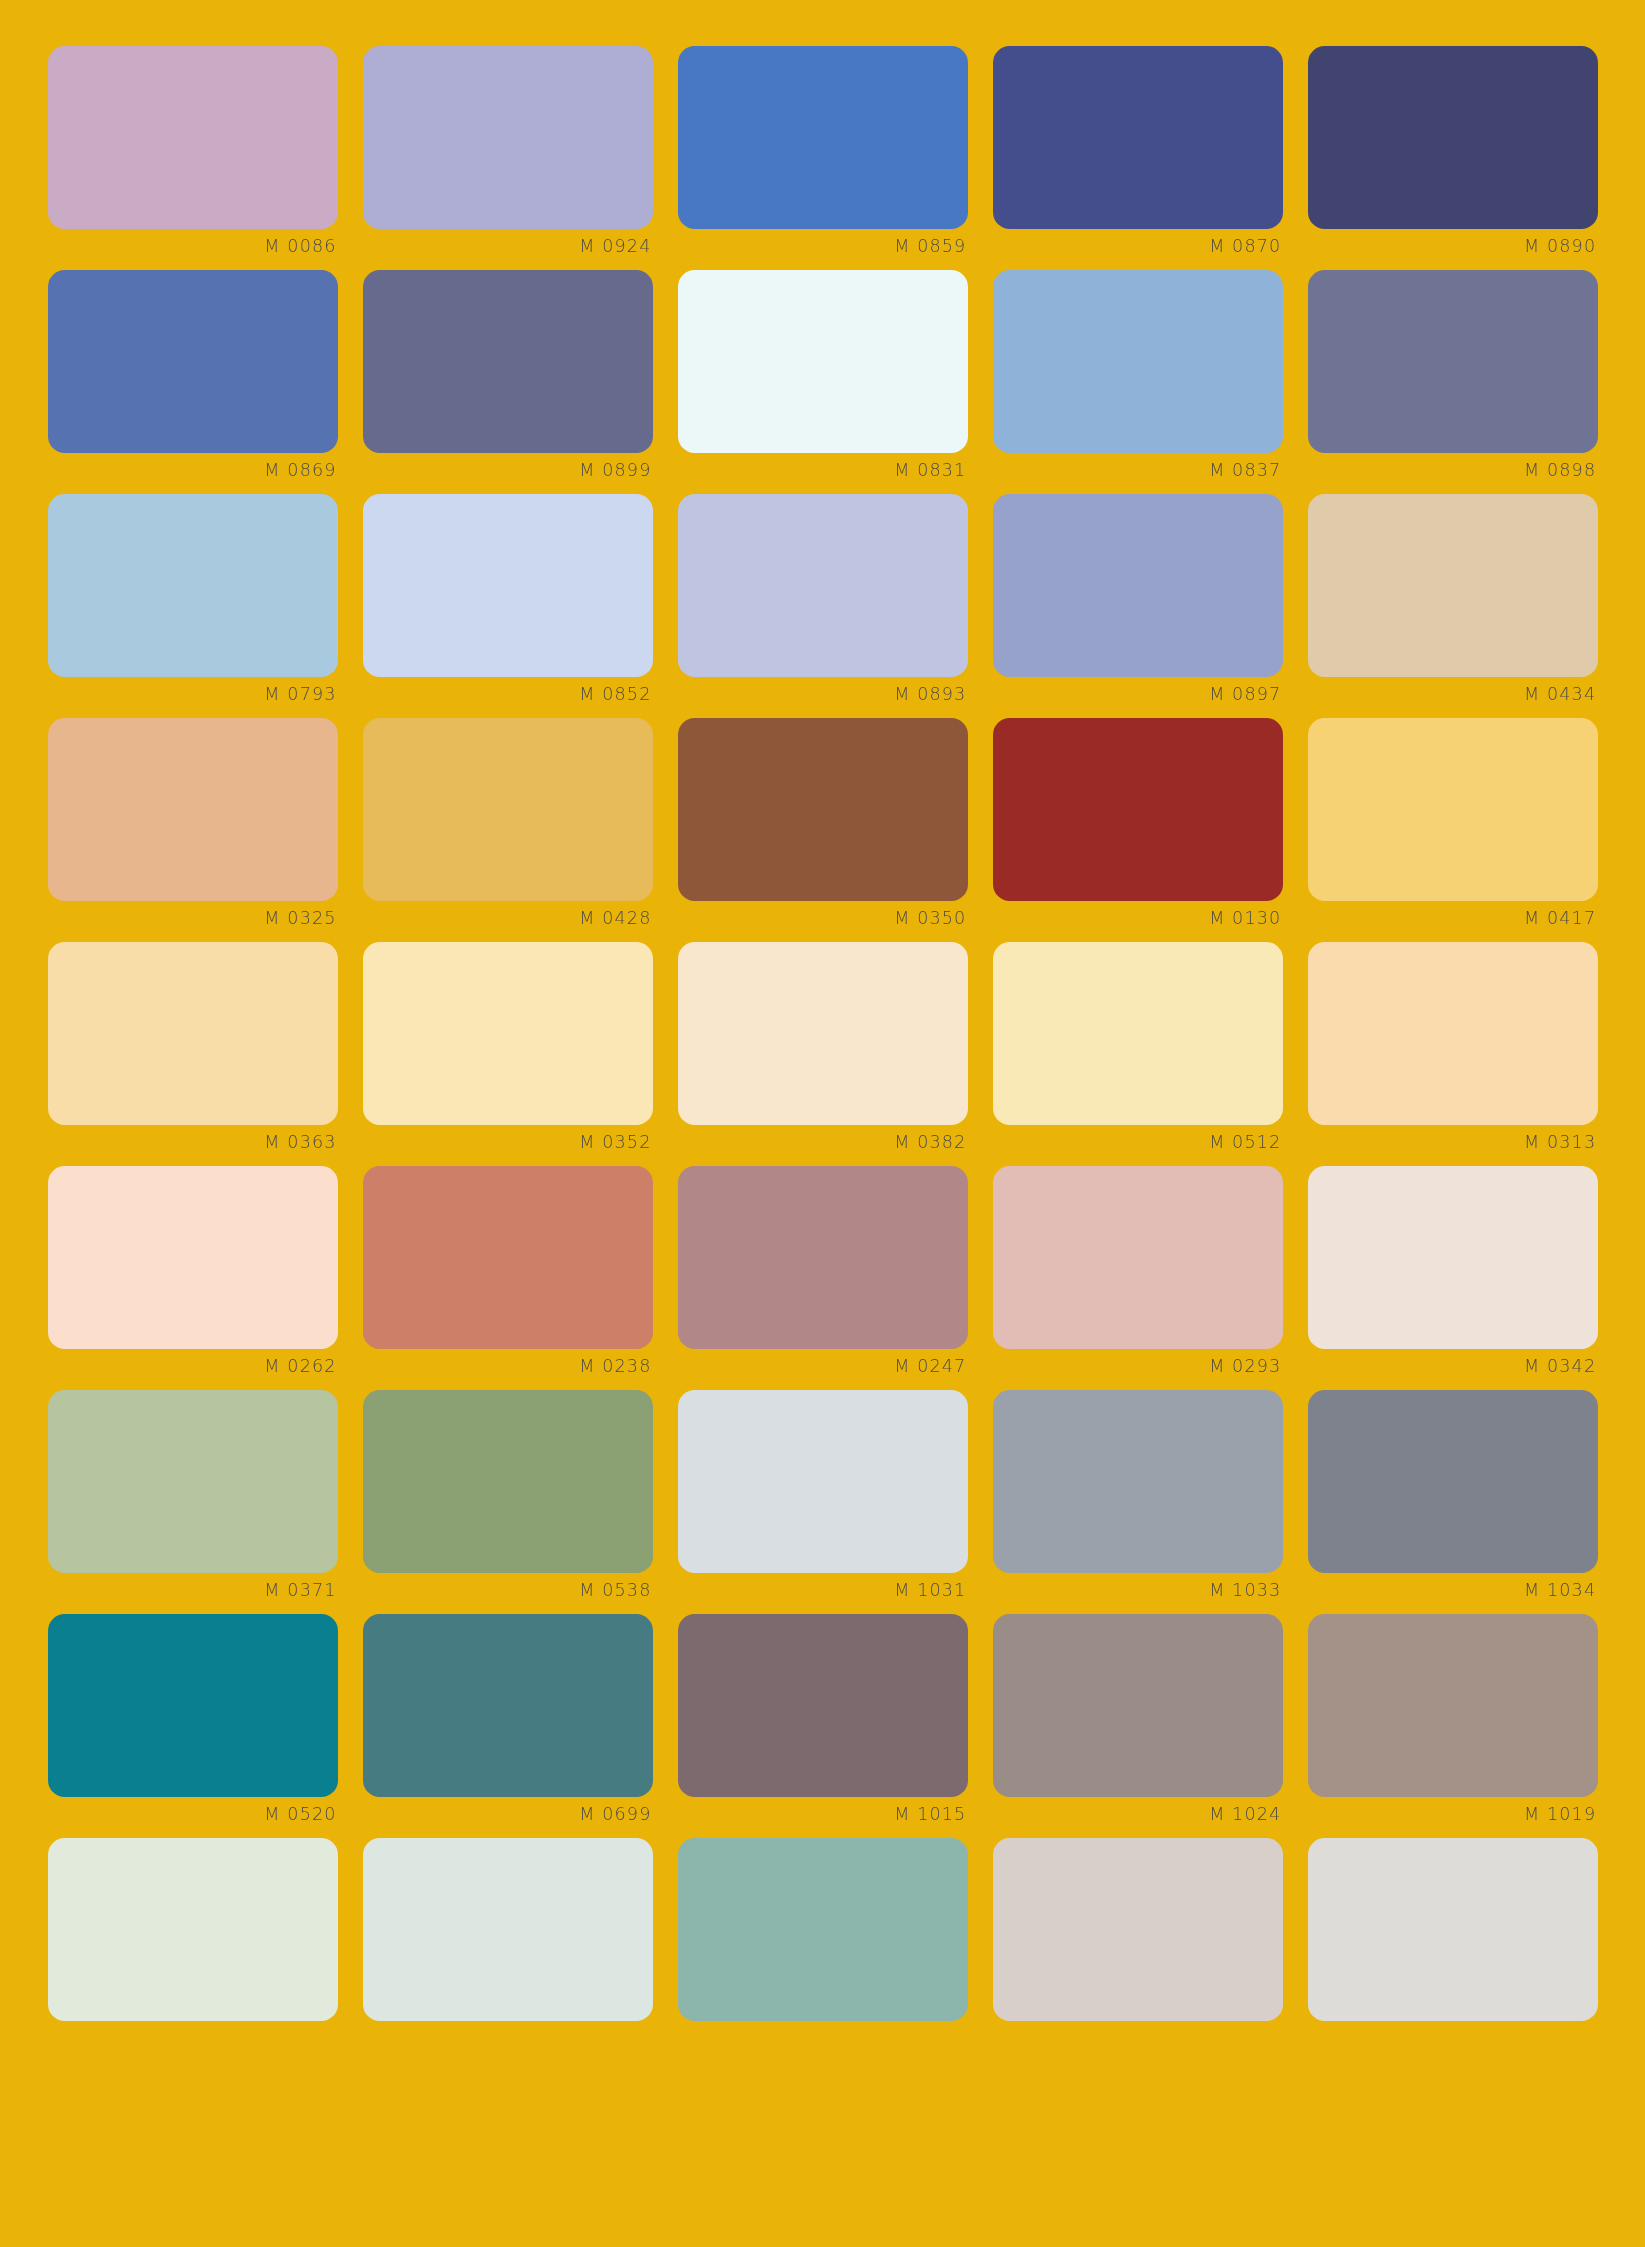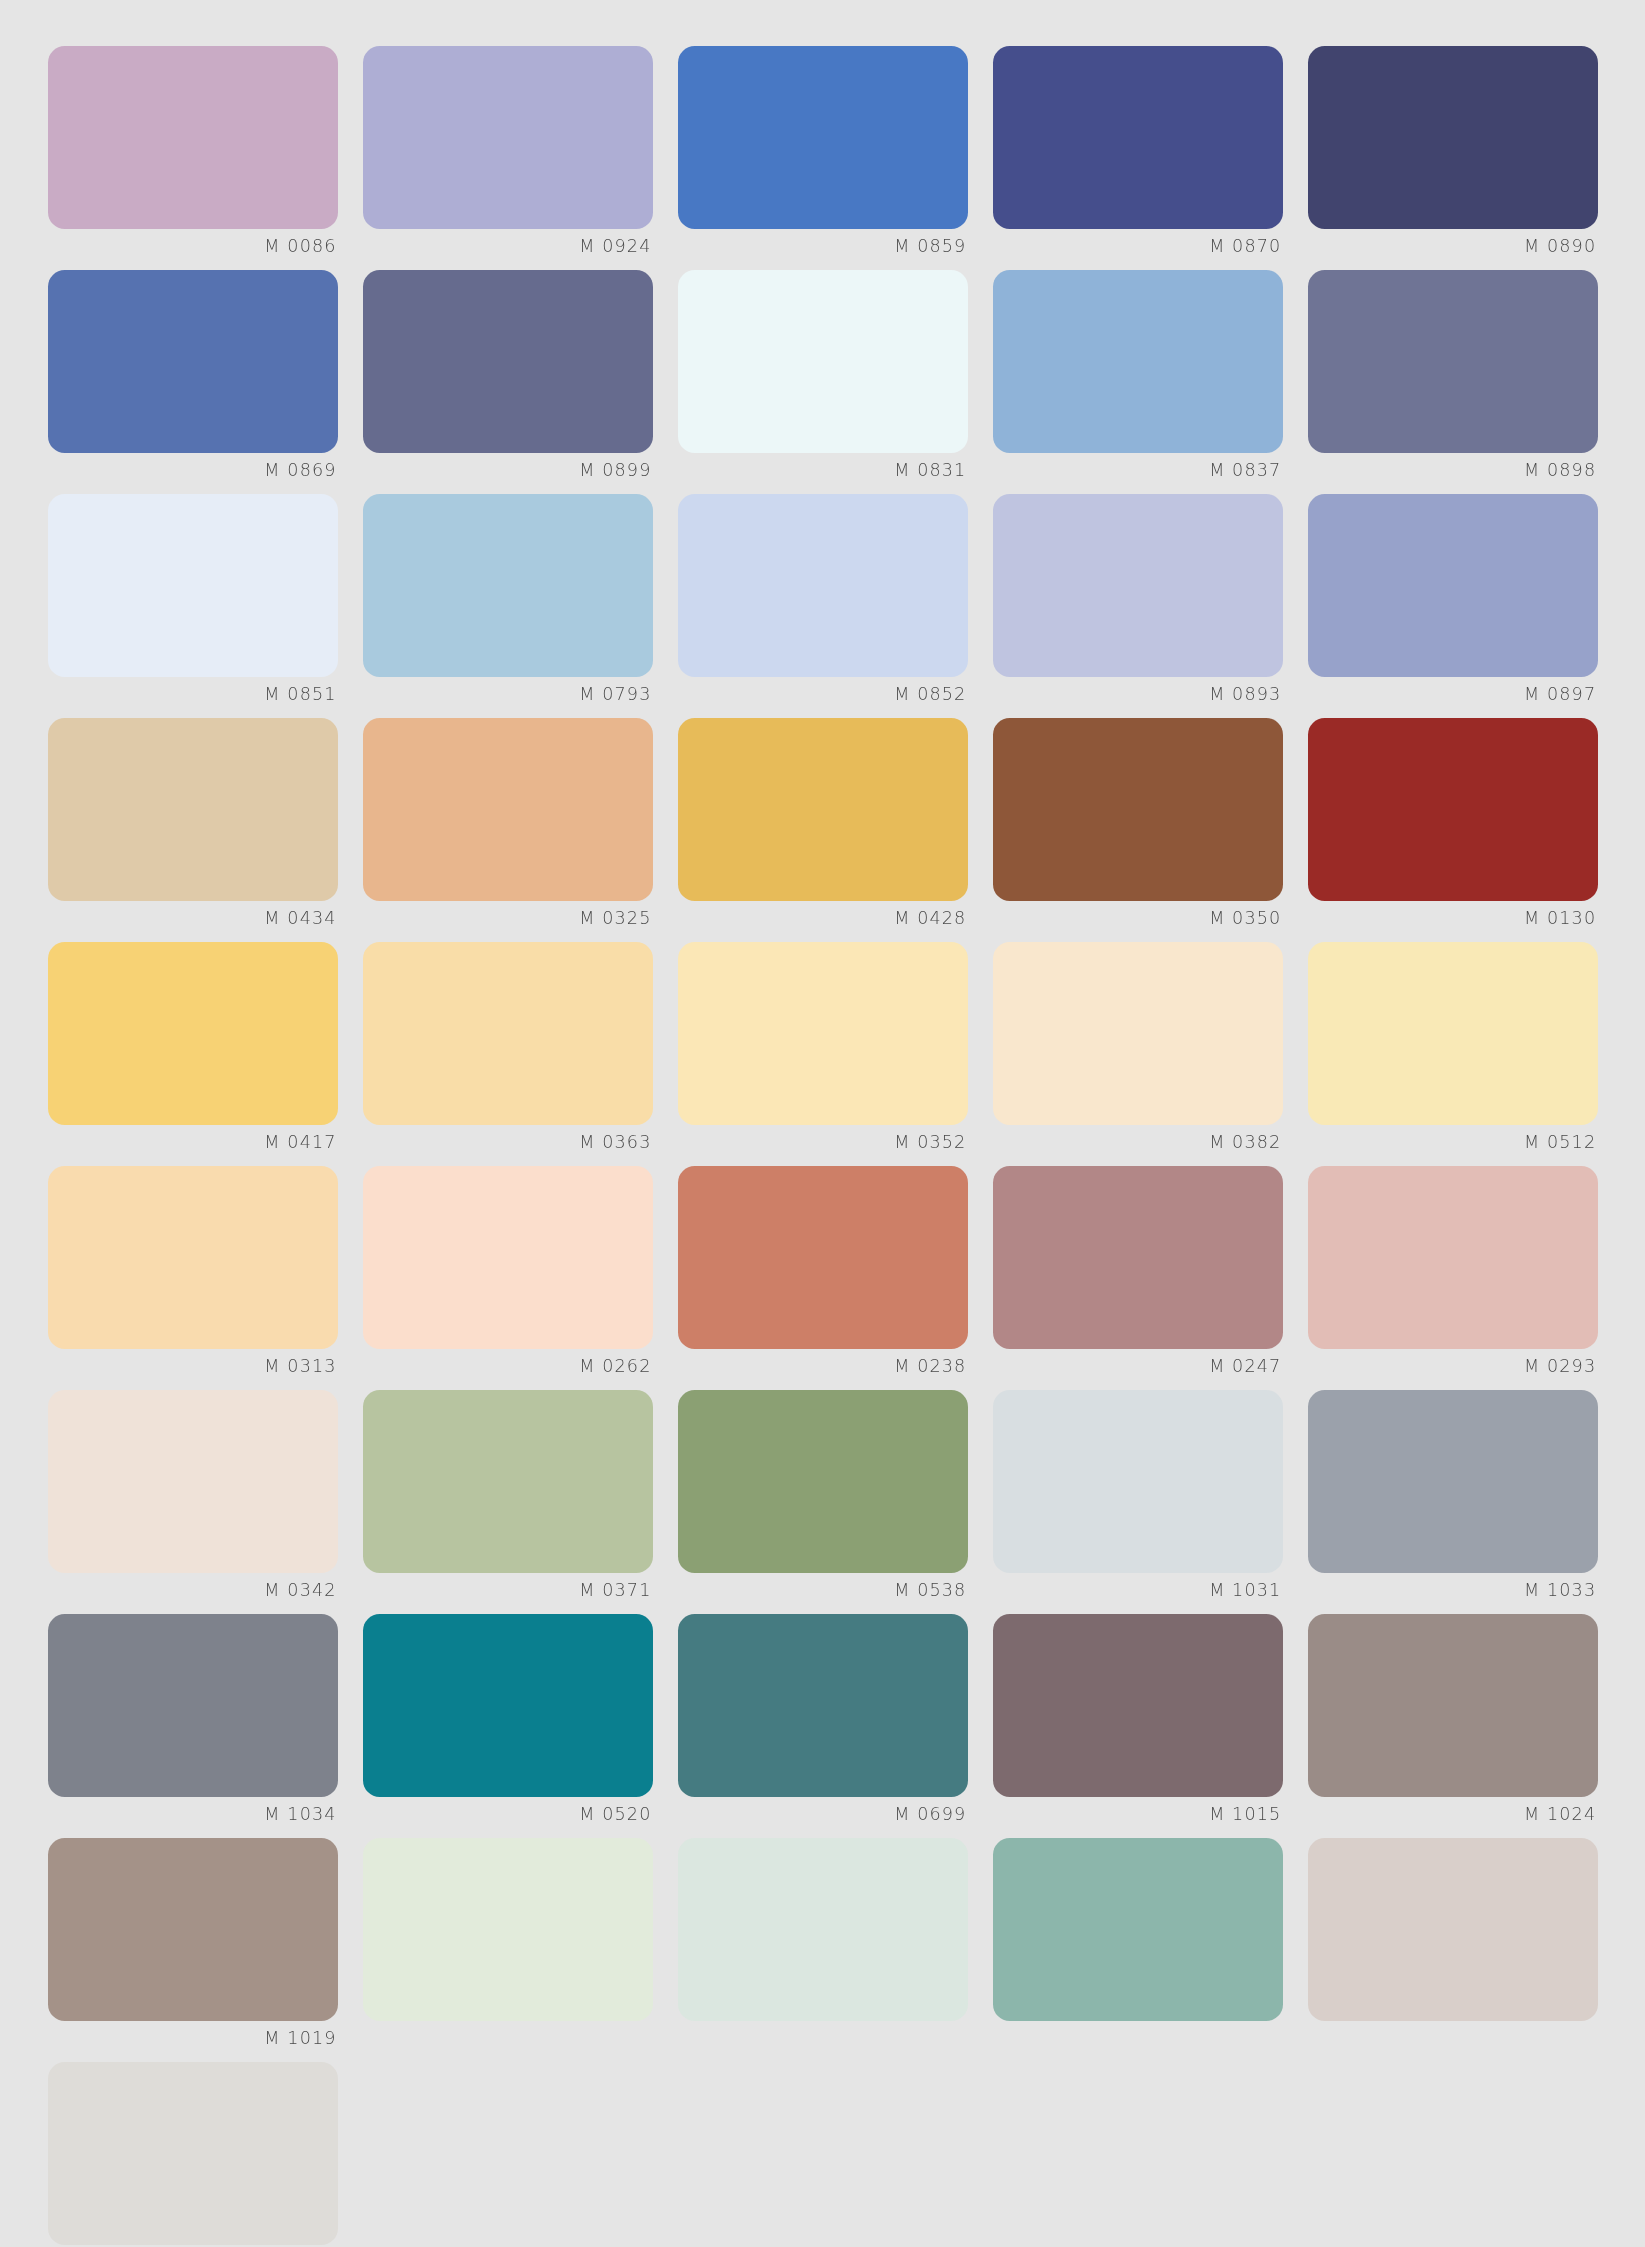--- a/index.html
+++ b/index.html
@@ -13,21 +13,21 @@
     height: 2247px;
     font-family: "Liberation Sans", sans-serif;
     -webkit-font-smoothing: antialiased;
   }
 
   #swatch-page {
     width: 1646px;
     height: 2247px;
     box-sizing: border-box;
     padding: 46px 48px 16px 48px;
-    background: #e5e5e5;
+    background: #eab308;
     position: relative;
   }
 
   .swatch-grid {
     display: grid;
     grid-template-columns: repeat(5, 1fr);
     grid-auto-rows: 224px;
     column-gap: 24.6px;
     row-gap: 0px;
     width: 100%;
@@ -100,24 +100,20 @@
       </div>
       <div class="swatch-cell">
         <div class="swatch-chip" style="background-color: rgb(143, 179, 216);"></div>
         <div class="swatch-label">M 0837</div>
       </div>
       <div class="swatch-cell">
         <div class="swatch-chip" style="background-color: rgb(111, 116, 149);"></div>
         <div class="swatch-label">M 0898</div>
       </div>
       <div class="swatch-cell">
-        <div class="swatch-chip" style="background-color: rgb(230, 237, 247);"></div>
-        <div class="swatch-label">M 0851</div>
-      </div>
-      <div class="swatch-cell">
         <div class="swatch-chip" style="background-color: rgb(169, 202, 222);"></div>
         <div class="swatch-label">M 0793</div>
       </div>
       <div class="swatch-cell">
         <div class="swatch-chip" style="background-color: rgb(204, 216, 239);"></div>
         <div class="swatch-label">M 0852</div>
       </div>
       <div class="swatch-cell">
         <div class="swatch-chip" style="background-color: rgb(191, 196, 224);"></div>
         <div class="swatch-label">M 0893</div>

